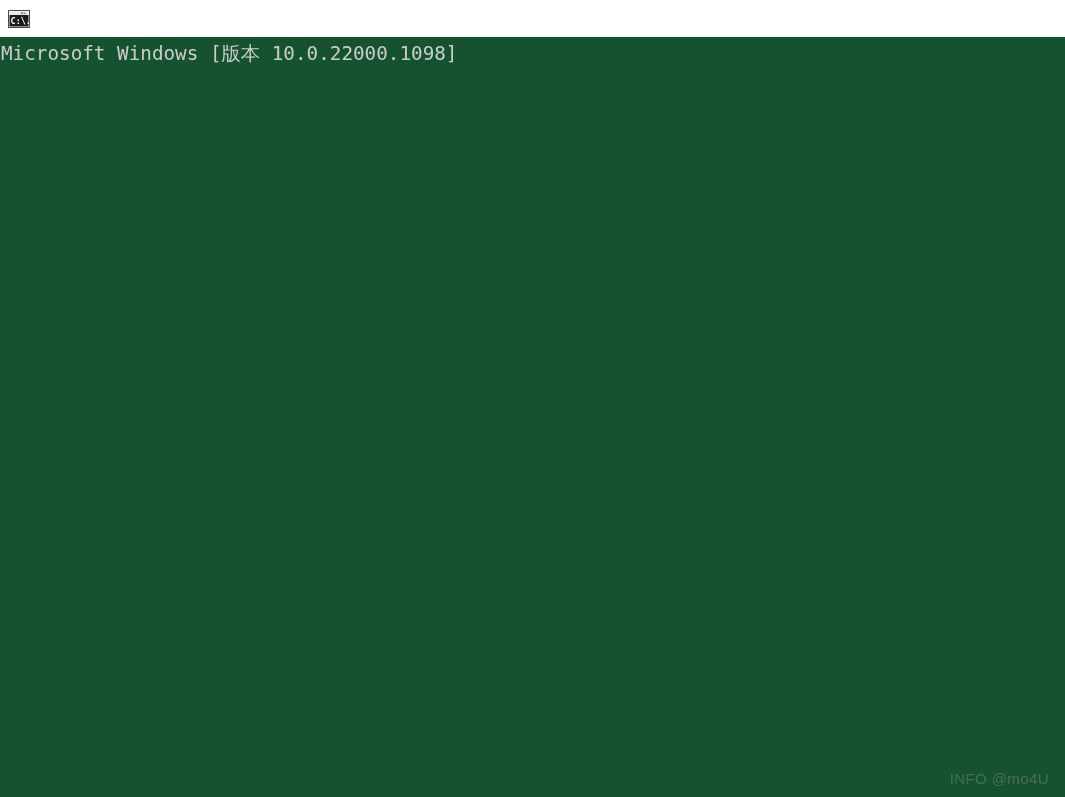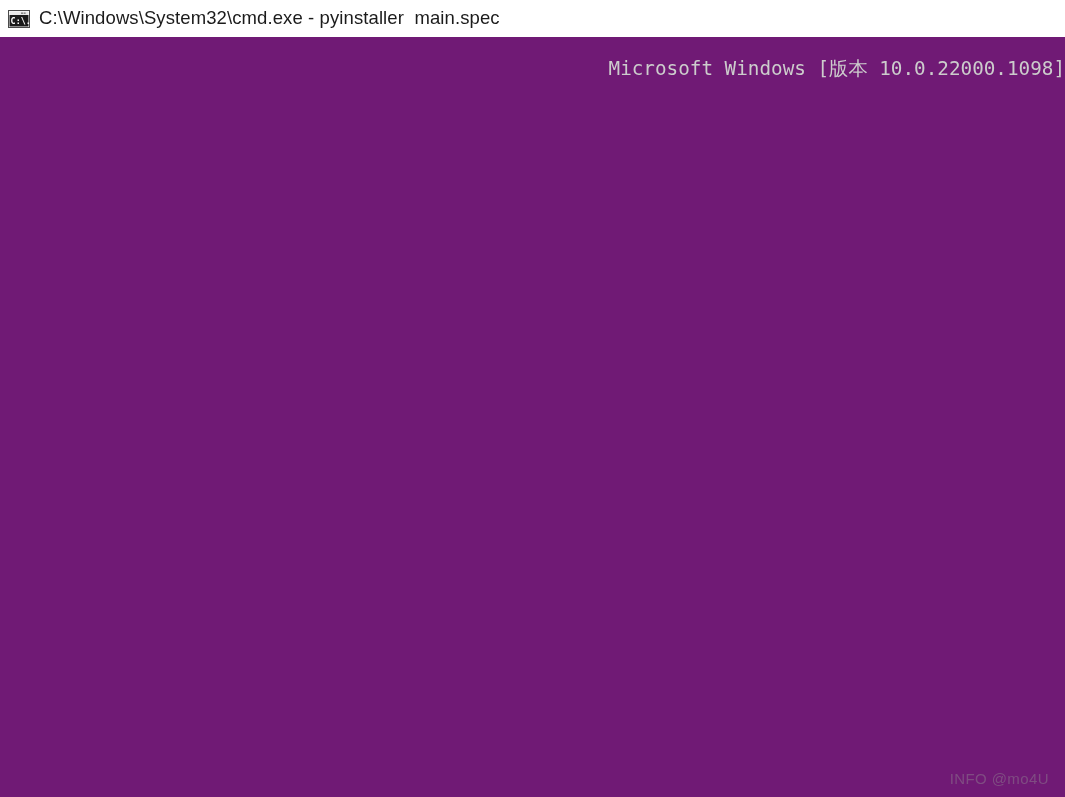--- a/index.html
+++ b/index.html
@@ -50,26 +50,25 @@
     color: #1b1b1b;
     white-space: pre;
     letter-spacing: 0.1px;
     line-height: 1;
     padding-bottom: 1px;
   }
 
   
   #console {
     flex: 1 1 auto;
-    background: #701a75;
+    background: #14532d;
     position: relative;
     overflow: hidden;
-    padding: 18px 0 0 1px;
+    padding: 3px 0 0 1px;
     box-sizing: border-box;
-    text-align: right;
   }
 
   #console-lines {
     font-family: "DejaVu Sans Mono", "Liberation Mono", monospace;
     font-size: 19.3px;
     line-height: 27.9px;
     letter-spacing: 0px;
     color: #cccccc;
     white-space: pre;
   }
@@ -109,21 +108,20 @@
       <svg width="22" height="18" viewBox="0 0 22 18" xmlns="http://www.w3.org/2000/svg">
         <rect x="0.5" y="0.5" width="21" height="17" fill="#ffffff" stroke="#4a4a4a" stroke-width="1"></rect>
         <rect x="1.5" y="1.5" width="19" height="3.5" fill="#e8e8e8"></rect>
         <rect x="13" y="2.4" width="2" height="1.6" fill="#8a8a8a"></rect>
         <rect x="15.6" y="2.4" width="2" height="1.6" fill="#8a8a8a"></rect>
         <rect x="18.2" y="2.4" width="0" height="1.6" fill="#8a8a8a"></rect>
         <rect x="1.5" y="5" width="19" height="11.5" fill="#1a1a1a"></rect>
         <text x="2.6" y="13.6" font-family="DejaVu Sans Mono, monospace" font-size="8.4" fill="#ffffff" font-weight="bold">C:\.</text>
       </svg>
     </span>
-    <span id="title-text">C:\Windows\System32\cmd.exe - pyinstaller  main.spec</span>
   </div>
 
   <div id="console">
     <div id="console-lines"><span class="cline"><span class="cline"><span class="cline"><span class="cline"><span class="cline"><span class="cline"><span class="cline"><span class="cline"><span class="cline"><span class="cline"><span class="cline"><span class="cline"><span class="cline"><span class="cline"><span class="cline"><span class="cline"><span class="cline"><span class="cline"><span class="cline"><span class="cline"><span class="cline"><span class="cline"><span class="cline"><span class="cline"><span class="cline"><span class="cline"><span class="cline">Microsoft Windows [<span class="cjk">版本</span> 10.0.22000.1098]</span>(c) Microsoft Corporation</span></span>C:\Users\23121\Desktop\maze&gt;pyi-makespec -F -w -i favcon.ico main.py</span>Wrote C:\Users\23121\Desktop\maze\main.spec.</span>Now run pyinstaller.py to build the executable.</span></span>C:\Users\23121\Desktop\maze&gt;pyinstaller main.spec</span>1111 INFO: PyInstaller: 5.4.1</span>1112 INFO: Python: 3.8.5 (conda)</span>1113 INFO: Platform: Windows-10-10.0.22000-SP0</span>'upx' </span></span>1143 INFO: UPX is not available.</span>1148 INFO: Extending PYTHONPATH with paths</span>['C:\\Users\\23121\\Desktop\\maze']</span>pygame 2.1.2 (SDL 2.0.18, Python 3.8.5)</span>Hello from the pygame community. https://www.pygame.org/contribute.html</span>2277 INFO: checking Analysis</span>2278 INFO: Building Analysis because Analysis-00.toc is non existent</span>2278 INFO: Initializing module dependency graph...</span>2280 INFO: Caching module graph hooks...</span>2291 WARNING: Several hooks defined for module 'numpy'. Please take care the</span>2305 INFO: Analyzing base_library.zip ...</span>5882 INFO: Loading module hook 'hook-heapq.py' from 'D:\\LenovoSoftstore\\In</span>6147 INFO: Loading module hook 'hook-encodings.py' from 'D:\\LenovoSoftstore</span>8048 INFO: Loading module hook 'hook-pickle.py' from 'D:\\LenovoSoftstore\\I</span></div>
     <div id="watermark">INFO @mo4U</div>
   </div>
 
 </div>
 
 </body></html>

